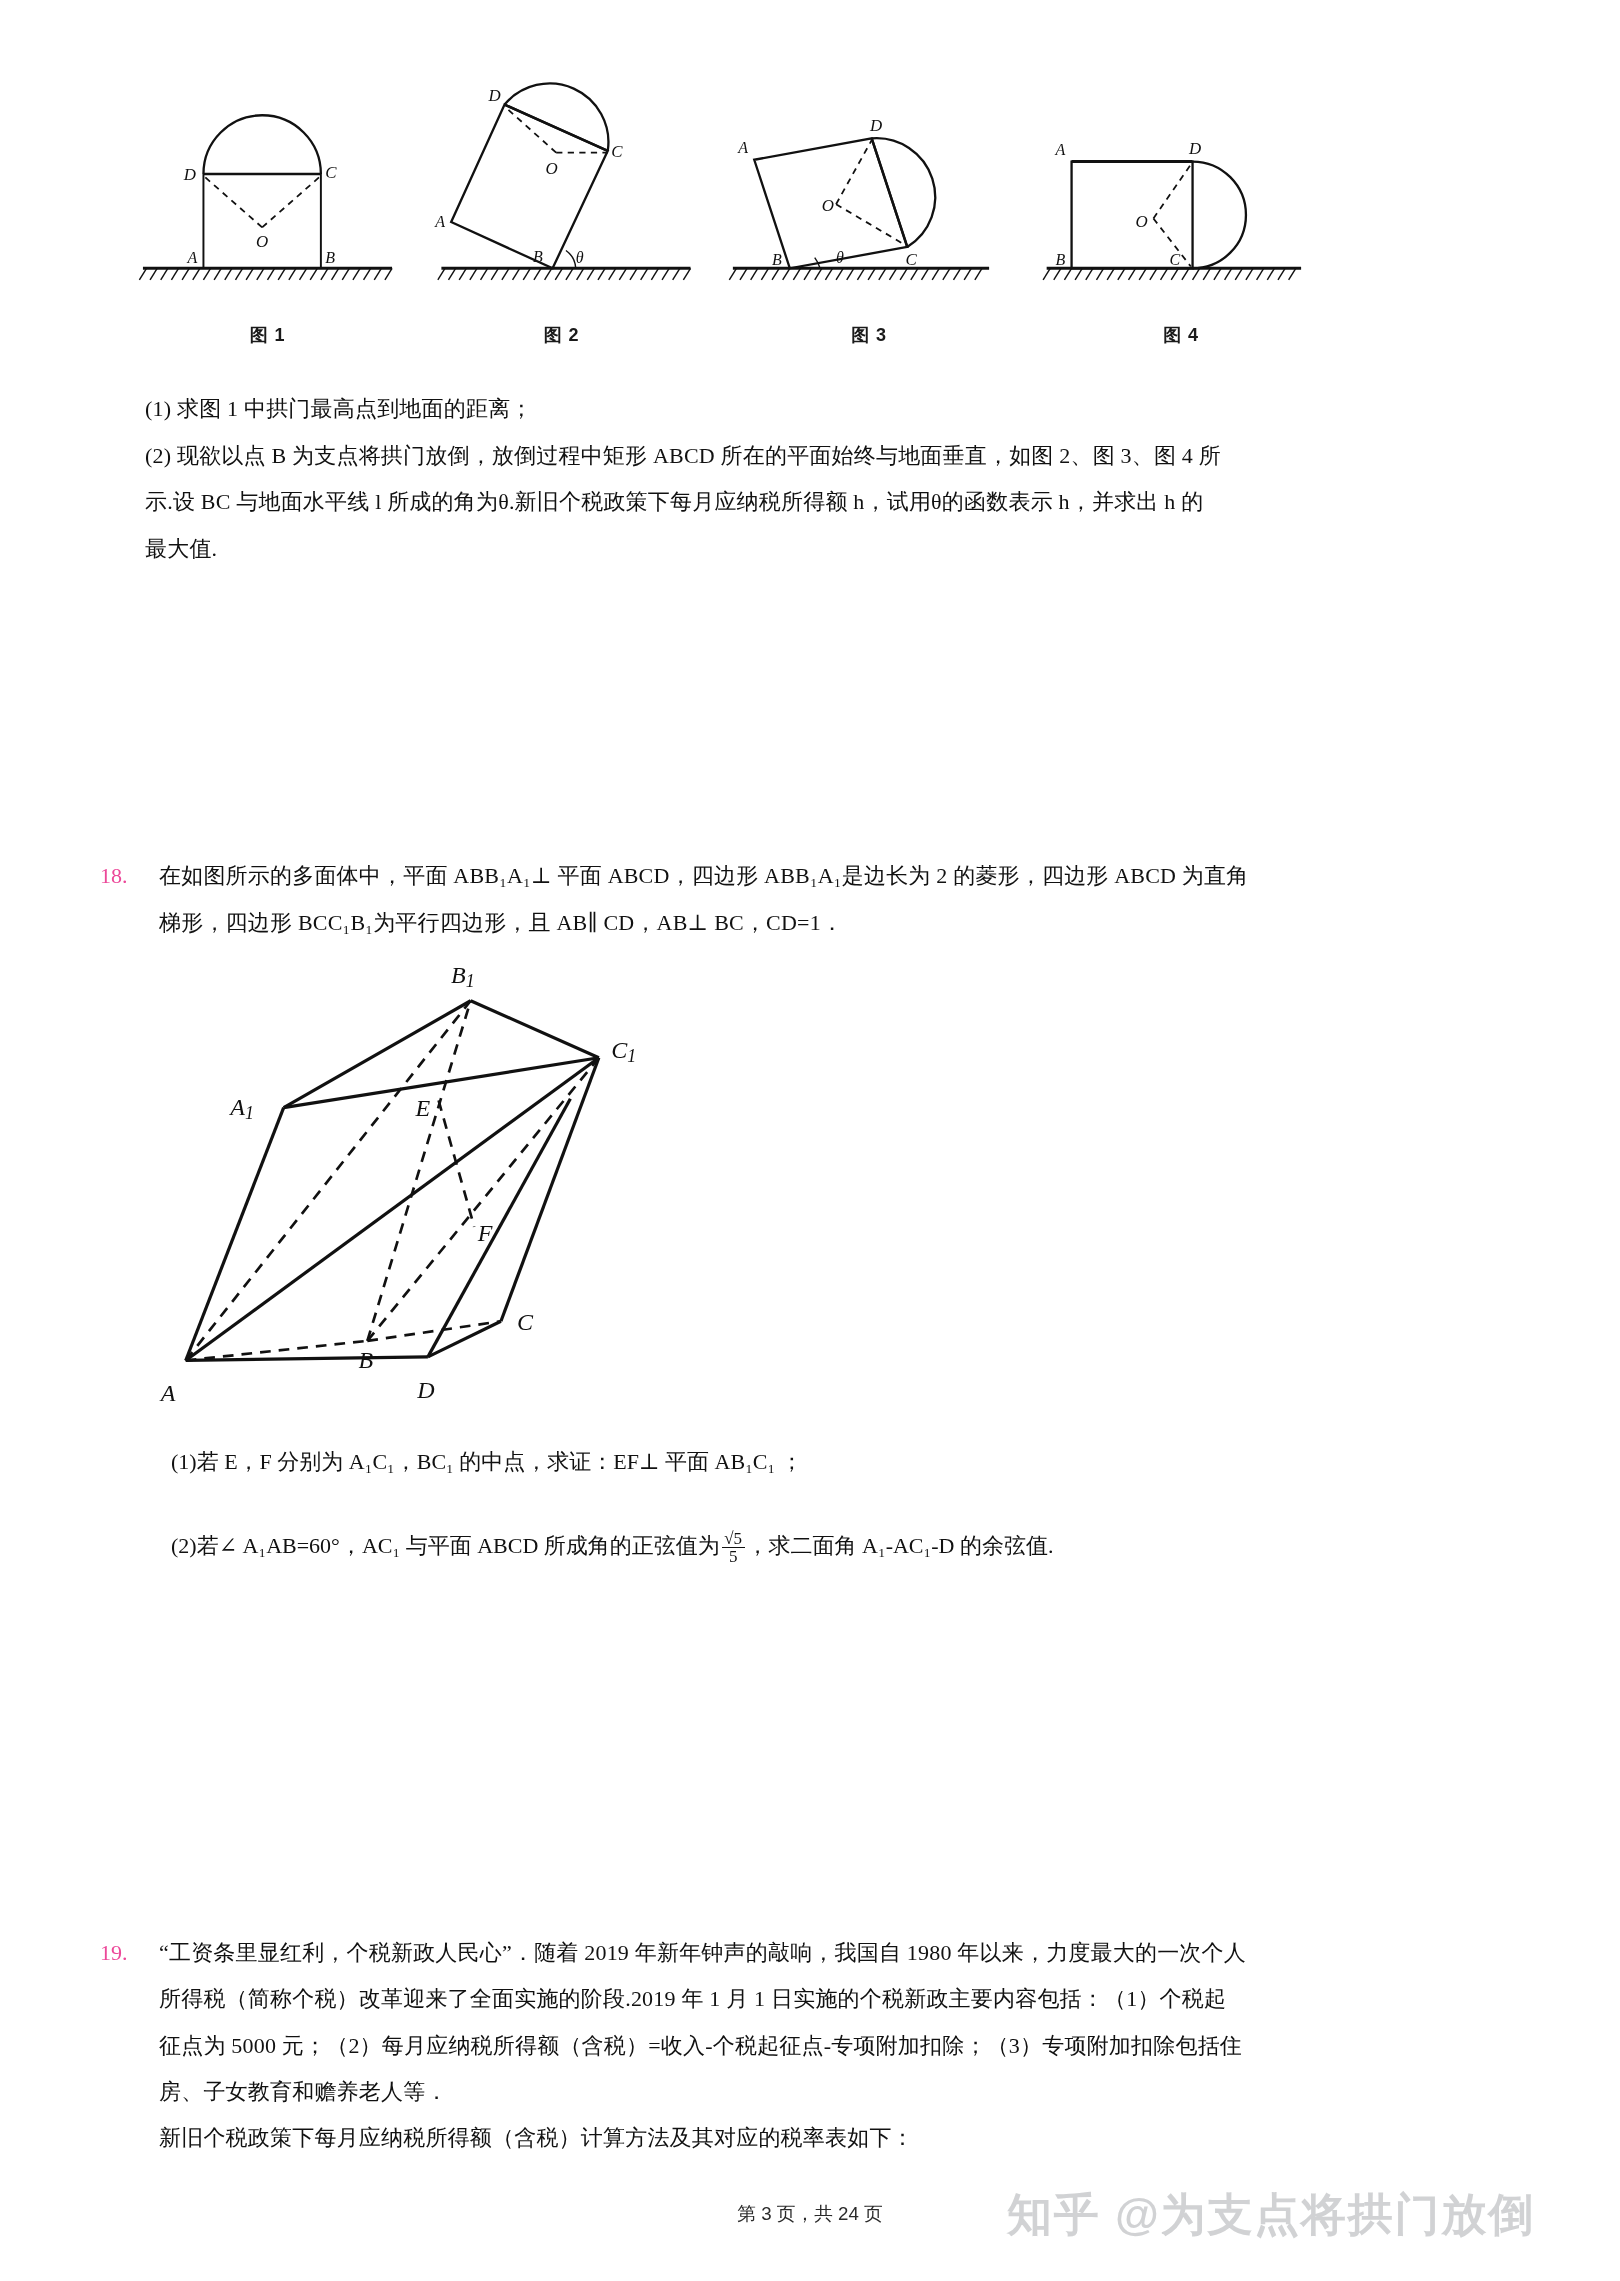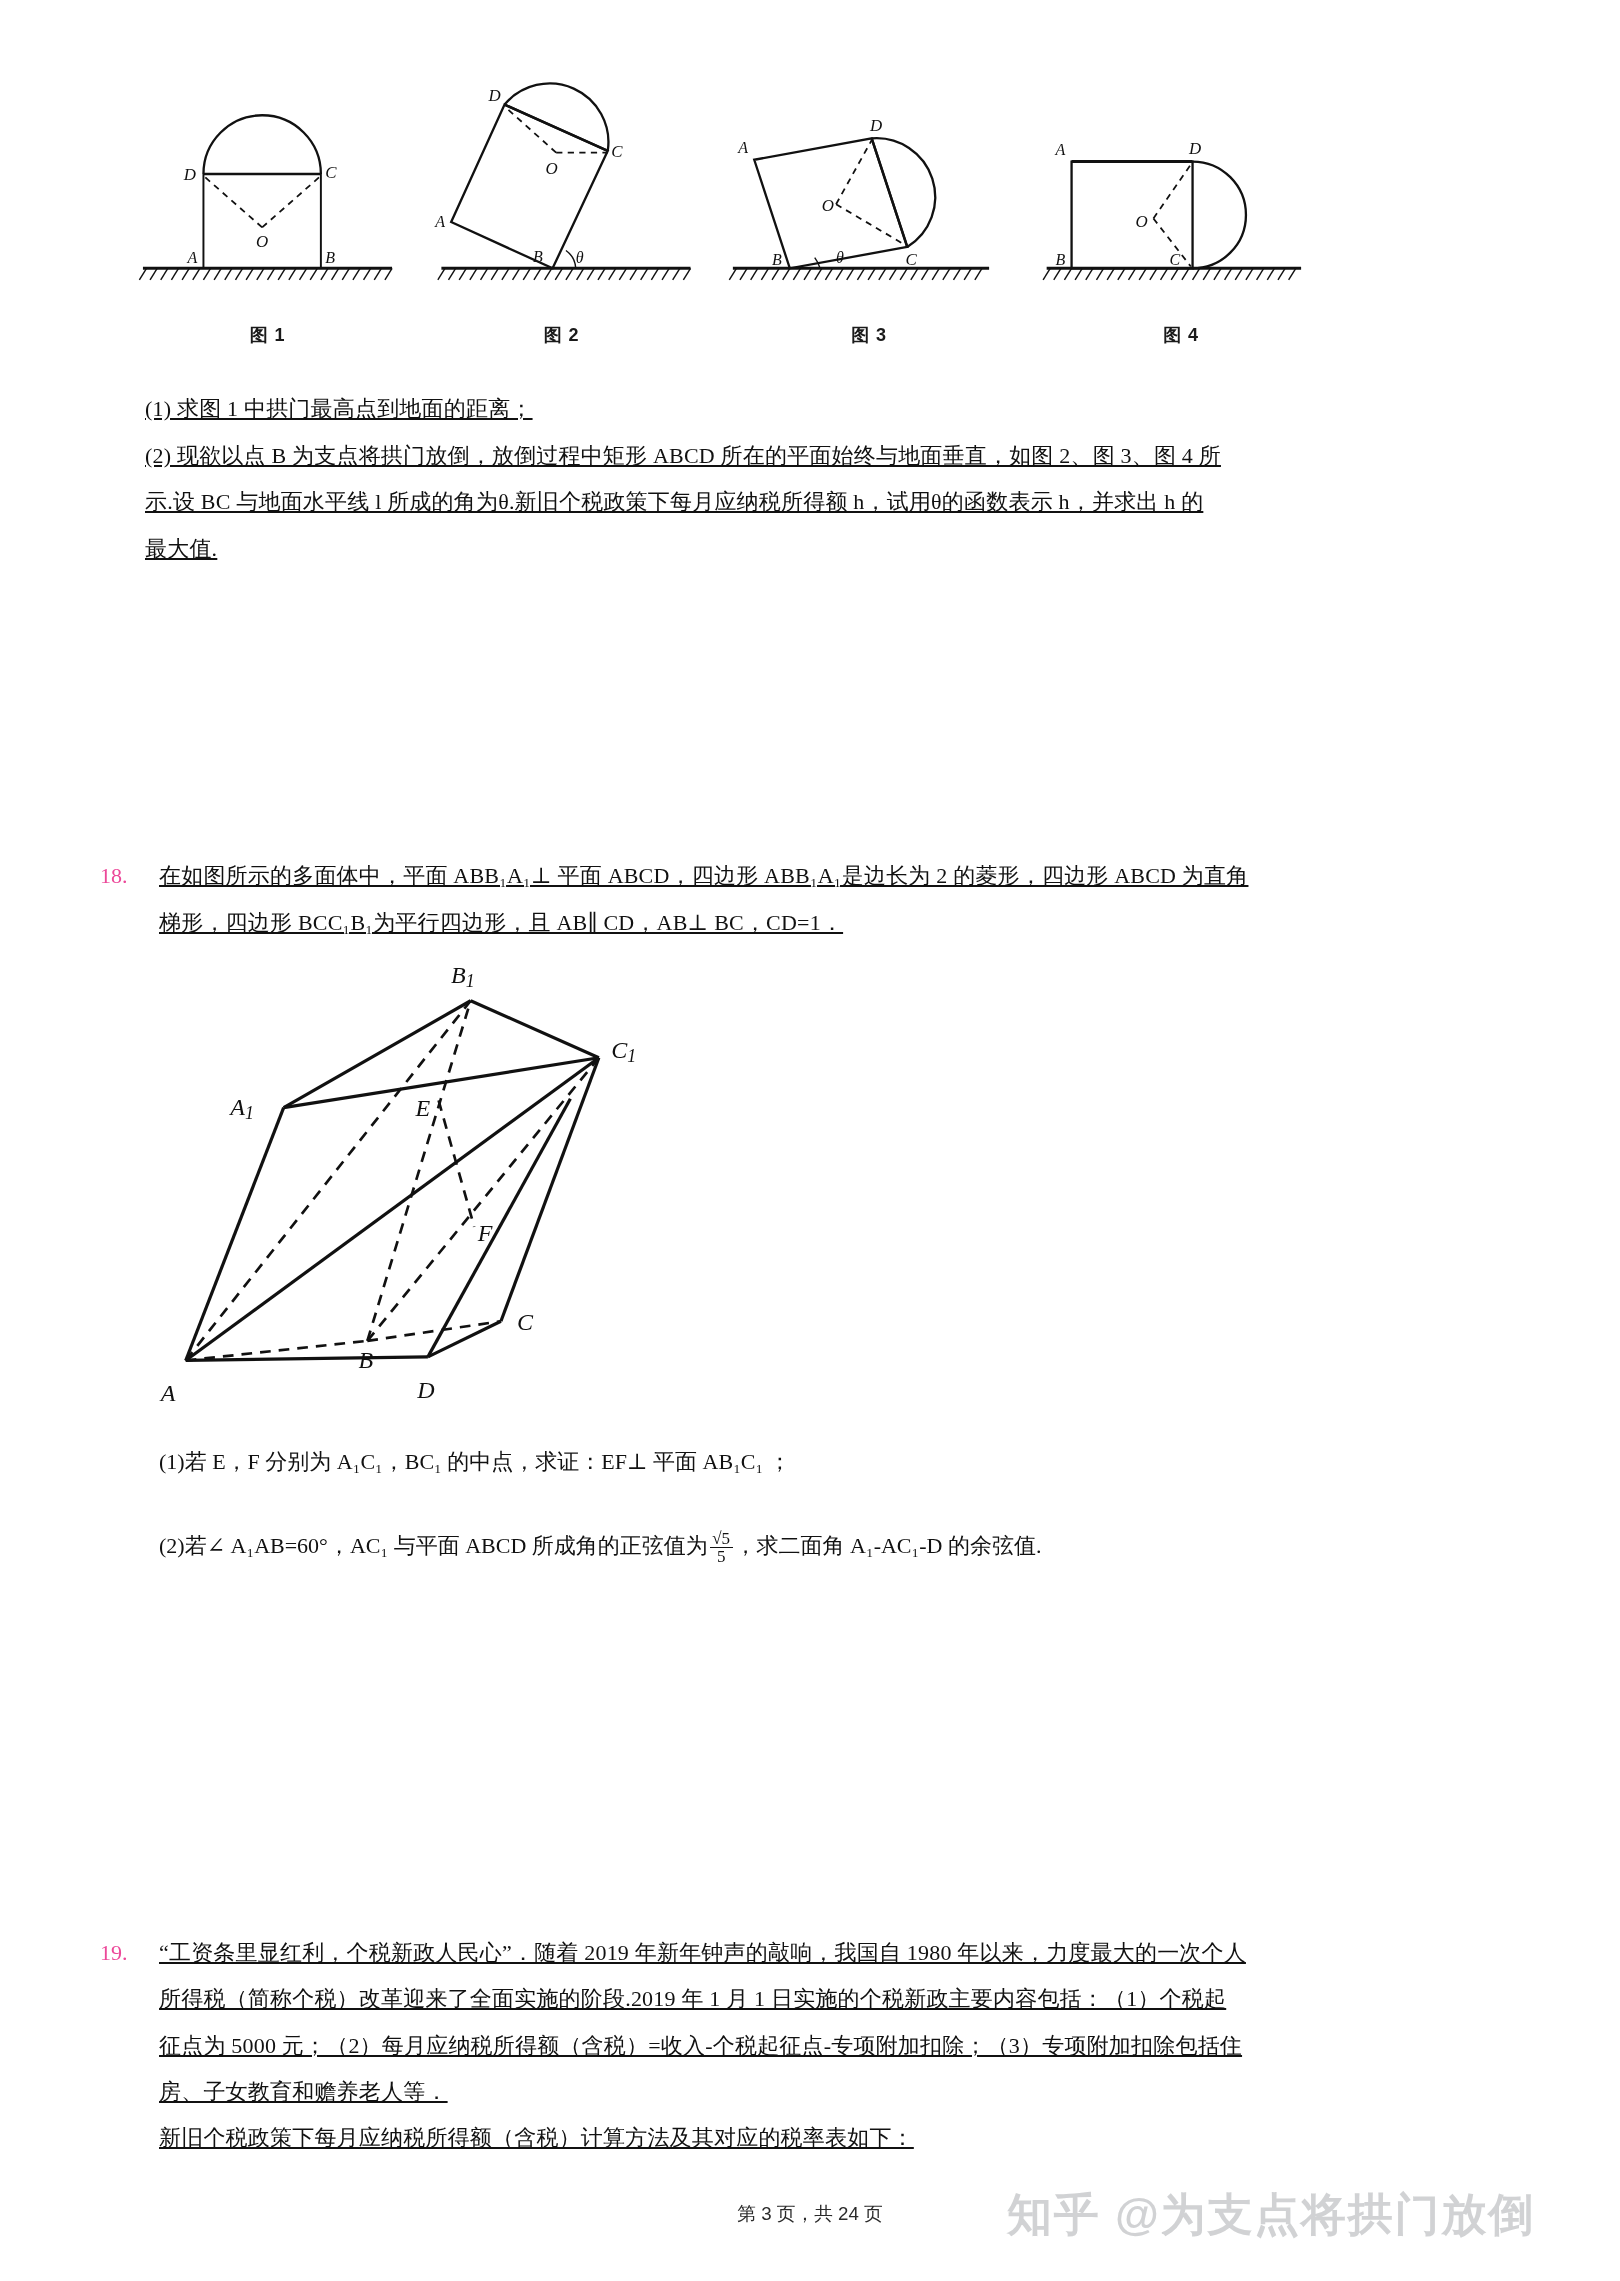--- a/index.html
+++ b/index.html
@@ -46,21 +46,20 @@
     letter-spacing: 0.9px;
   }
 
   
   .para {
     position: absolute;
     font-size: 22px;
     line-height: 41px;
     color: #111;
     letter-spacing: 0.2px;
-    text-decoration: underline;
   }
   .qnum {
     position: absolute;
     font-size: 22px;
     line-height: 41px;
     color: #ec4899;
   }
 
   
   .solid-fig {
@@ -69,20 +68,21 @@
     top: 958px;
     width: 570px;
     height: 463px;
   }
 
   
   .subq {
     position: absolute;
     font-size: 22px;
     line-height: 39px;
+    margin-left: 12px;
   }
 
   .frac {
     display: inline-block;
     vertical-align: -0.55em;
     text-align: center;
     font-size: 17px;
     line-height: 1.05;
     margin: 0 1.8px;
   }

